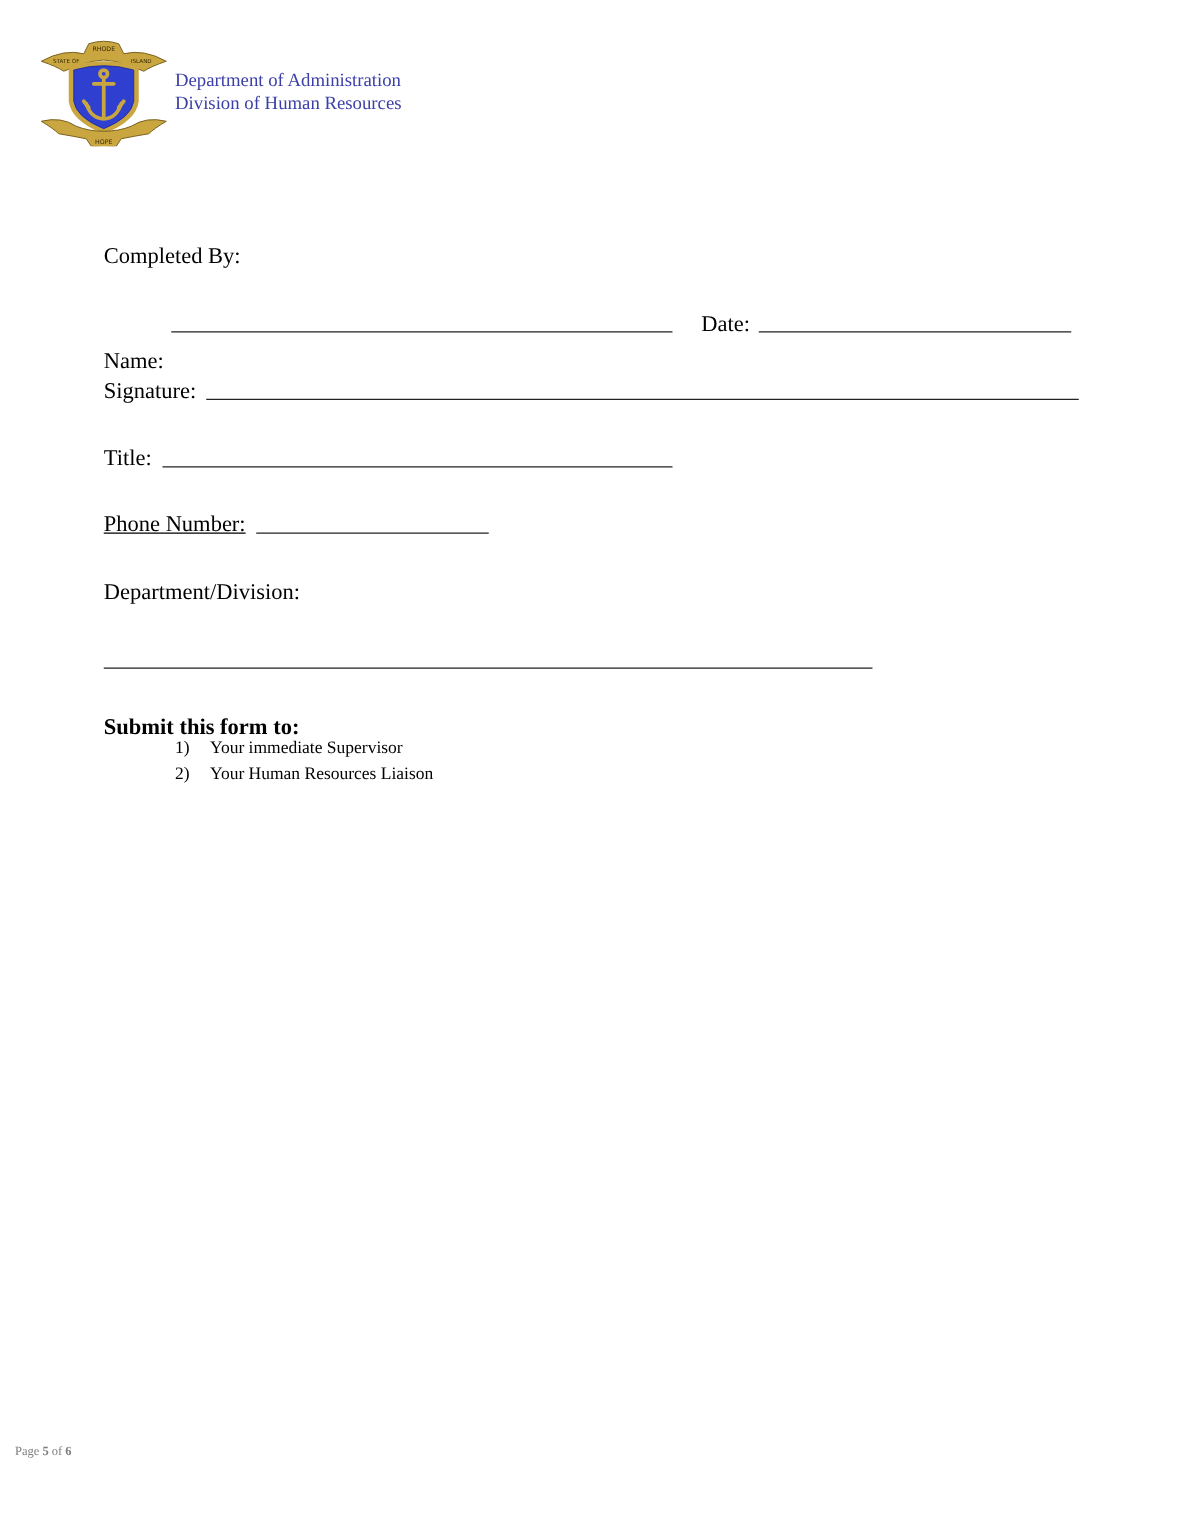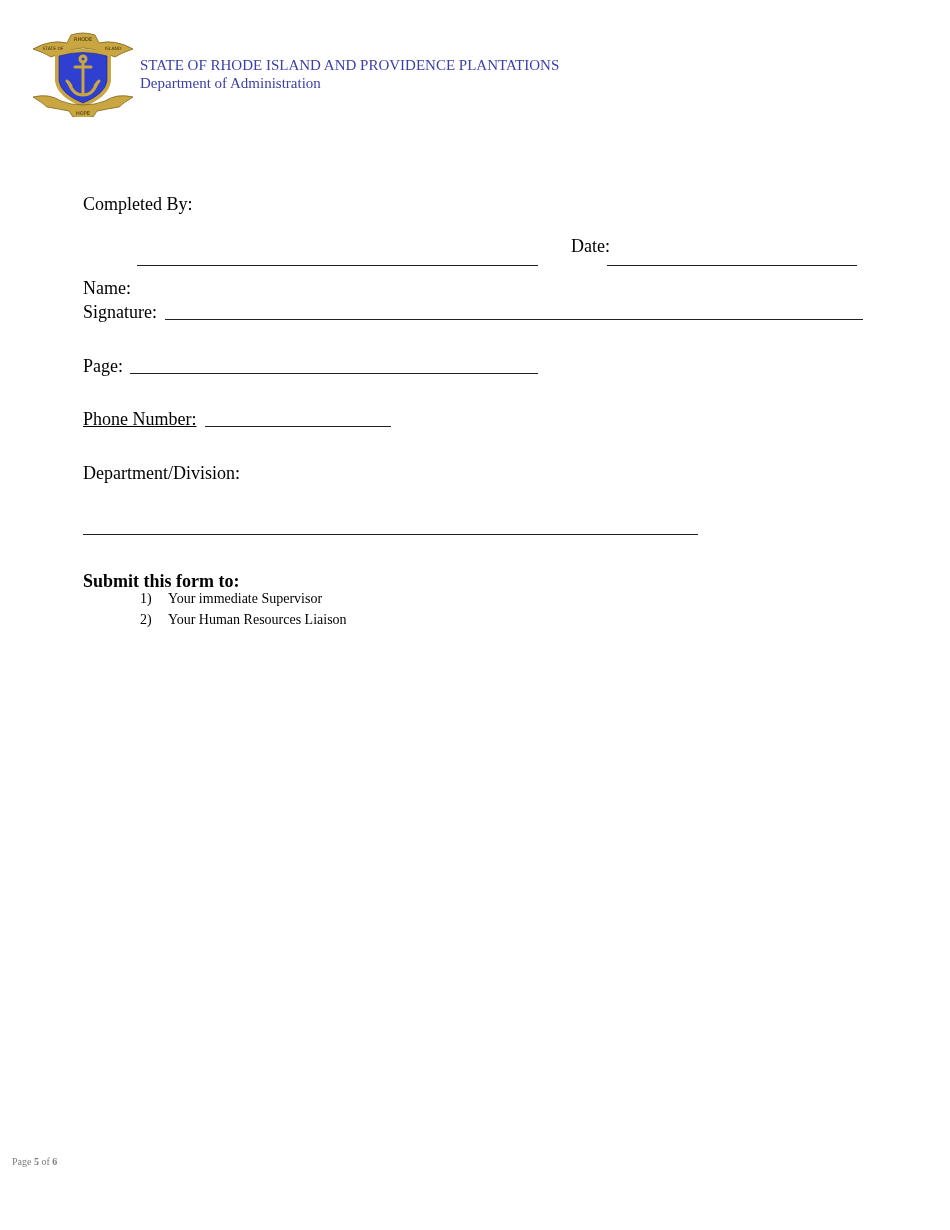--- a/index.html
+++ b/index.html
@@ -38,35 +38,35 @@
     <path d="M38,52 Q42,64 52,64 Q62,64 66,52"></path>
     <line x1="36" y1="50" x2="40" y2="55"></line>
     <line x1="68" y1="50" x2="64" y2="55"></line>
   </g>
 
   <path d="M2,66 Q18,62 30,70 Q40,74 52,74 Q64,74 74,70 Q86,62 102,66 Q92,72 88,76 Q76,78 66,80 L62,86 Q52,88 42,86 L38,80 Q28,78 16,76 Q12,72 2,66 Z" fill="#c9a640" stroke="#7a6320" stroke-width="0.8"></path>
   <text x="52" y="84" font-size="5" text-anchor="middle" fill="#3a2c08" font-family="DejaVu Sans, sans-serif">HOPE</text>
 </svg>
 
 <div class="header">
-  <div>STATE OF RHODE ISLAND AND PROVIDENCE PLANTATIONS</div>
   <div>Department of Administration</div>
+  <div>Division of Human Resources</div>
 </div>
 
 <div class="row" style="top:193px;text-align:center;">Completed By:</div>
 
 <div class="row" style="top:247px;margin-top:30px;">Name:</div>
 <div class="blank" style="left:137px; top:265px; width:401px;"><span></span></div>
-<div class="row" style="top:235px; left:561px;margin-left:10px;">Date:</div>
+<div class="row" style="top:248px; left:561px;">Date:</div>
 <div class="blank" style="left:607px; top:265px; width:250px;"><span></span></div>
 
 <div class="row" style="top:301px;">Signature:</div>
 <div class="blank" style="left:165px; top:319px; width:698px;"><span></span></div>
 
-<div class="row" style="top:355px;">Page:</div>
+<div class="row" style="top:355px;">Title:</div>
 <div class="blank" style="left:130px; top:373px; width:408px;"><span></span></div>
 
 <div class="row" style="top:408px;text-decoration:underline;">Phone Number:</div>
 <div class="blank" style="left:205px; top:426px; width:186px;"><span></span></div>
 
 <div class="row" style="top:462px;">Department/Division:</div>
 <div class="blank" style="left:83px; top:534px; width:615px;"><span></span></div>
 
 <div class="submit">Submit this form to:</div>
 <div class="list" style="top:588px;">

